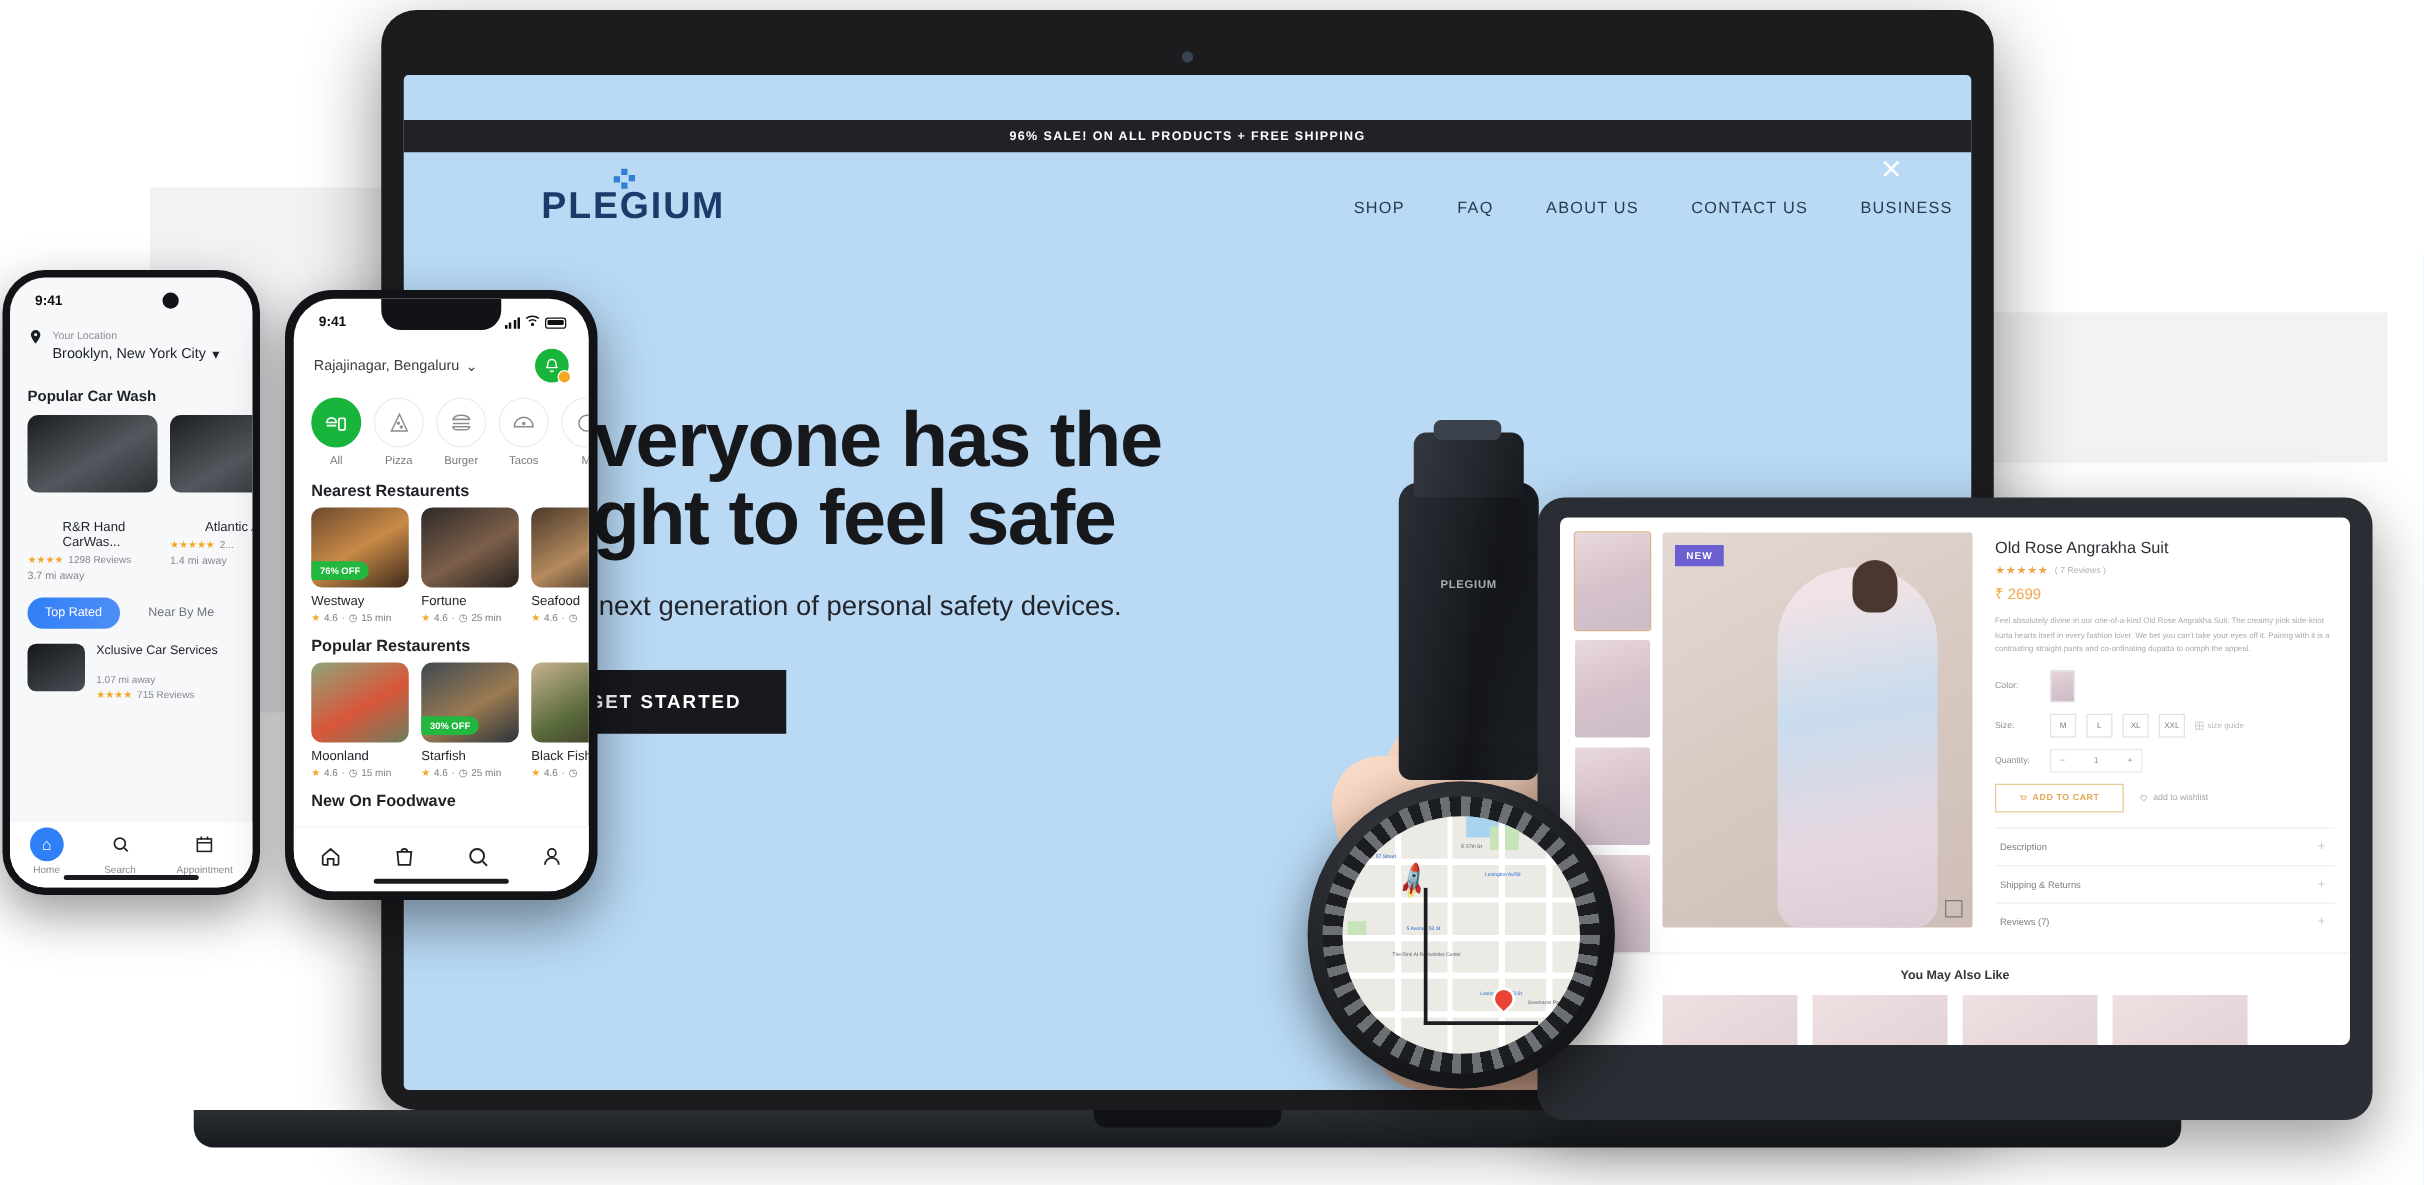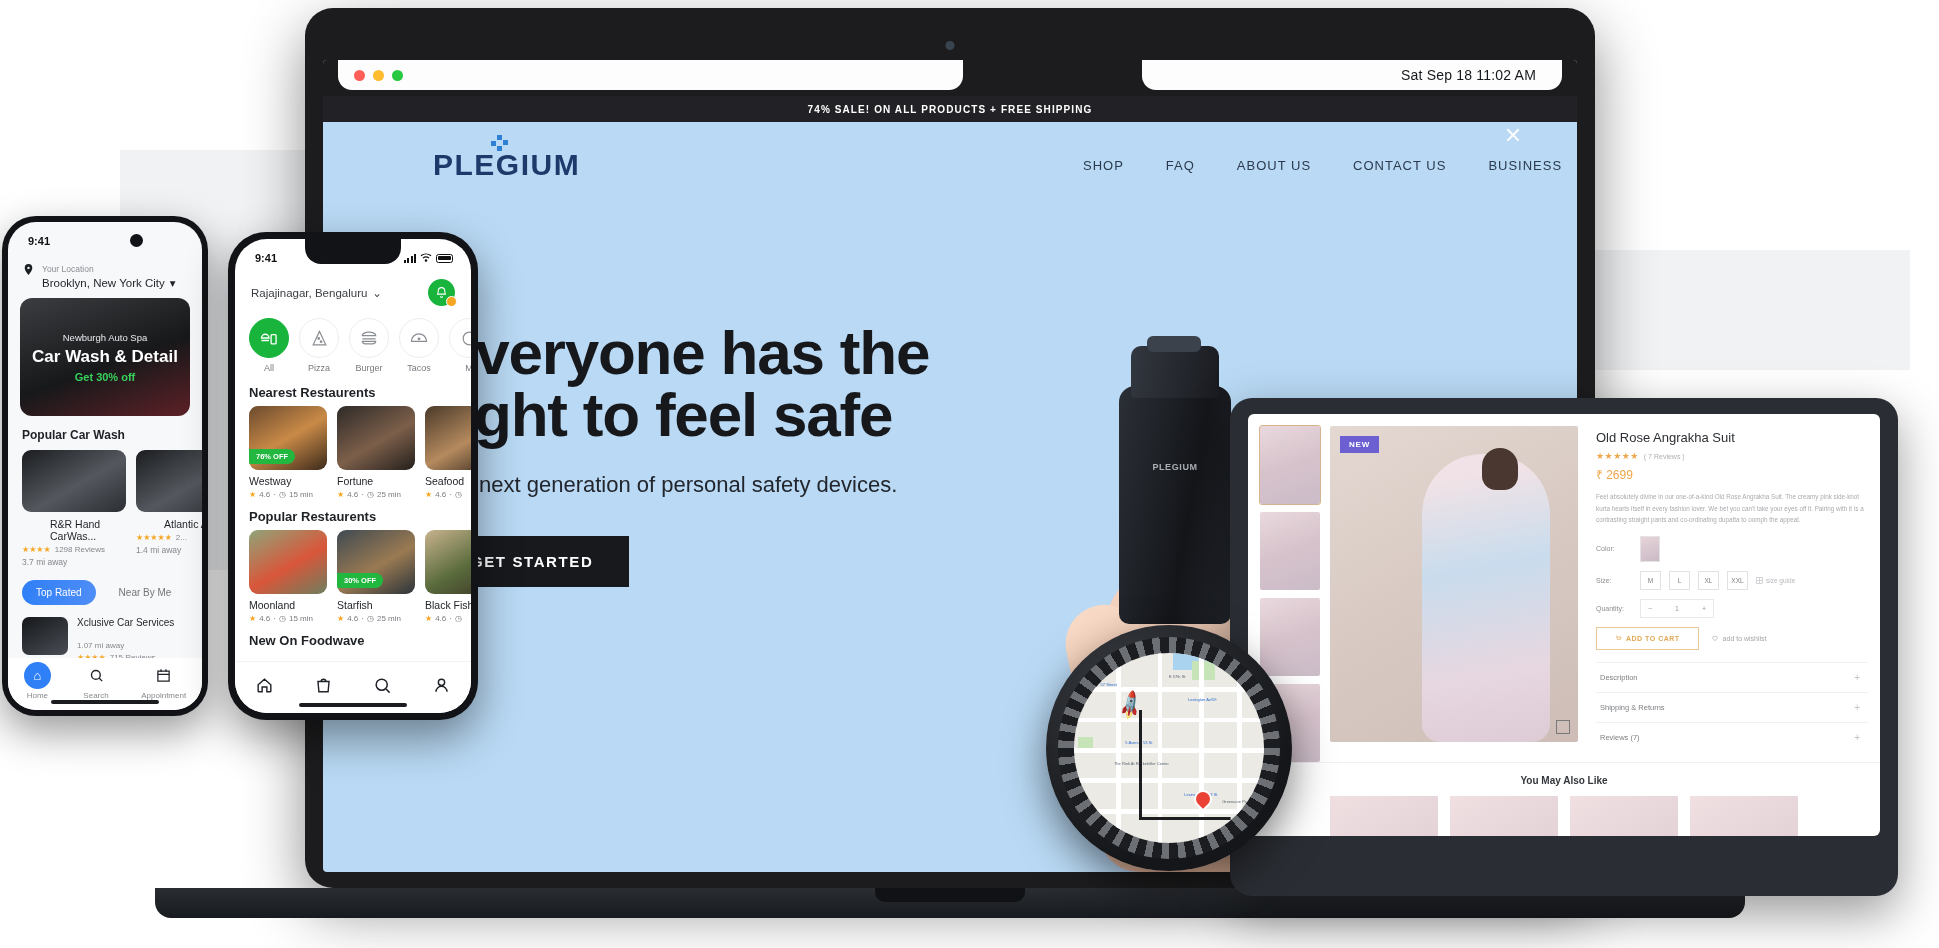--- a/index.html
+++ b/index.html
@@ -286,21 +286,21 @@
   .promo-top { font-size: 9.5px; color: #e7e9ec; }
   .promo-mid { font-size: 17px; font-weight: bold; color: #fff; }
   .promo-bot { font-size: 11px; color: #36d15c; font-weight: bold; }
   .cw-h { font-size: 12px; font-weight: bold; color: #1e2126; padding: 12px 14px 8px; }
   .cw-cards { display: flex; gap: 10px; padding: 0 14px; }
   .cw-card { width: 104px; }
   .cw-img {
     width: 104px; height: 62px; border-radius: 9px;
     background: linear-gradient(150deg,#1b1d20,#54585e 55%,#2b2e33);
   }
-  .cw-name { font-size: 10.5px; color: #1f2227; margin-top: 6px; padding-left: 28px; }
+  .cw-name { font-size: 10.5px; color: #1f2227; margin-top: 22px; padding-left: 28px; }
   .cw-stars { font-size: 8px; color: #f5a623; margin-top: 3px; display: flex; gap: 4px; align-items: center; }
   .cw-rev { color: #85888d; }
   .cw-away { font-size: 8.5px; color: #85888d; margin-top: 3px; }
   .chips { display: flex; gap: 9px; padding: 13px 14px 6px; align-items: center; }
   .chip {
     font-size: 10px; color: #72757a; padding: 7px 14px; border-radius: 16px; white-space: nowrap;
   }
   .chip.act { background: linear-gradient(100deg,#2f7ff6,#4f8ef7); color: #fff; }
   .lrow { display: flex; gap: 9px; padding: 6px 14px; align-items: flex-start; }
   .lrow-img { width: 46px; height: 38px; border-radius: 7px; background: linear-gradient(150deg,#15171a,#4a4e55); }
@@ -361,32 +361,22 @@
 <div class="stage">
 
   <div class="bg-panel" style="left:1580px; top:250px; width:330px; height:120px;"></div>
   <div class="bg-panel" style="left:120px; top:150px; width:200px; height:420px;"></div>
 
   <div class="laptop">
     <div class="laptop-body">
       <div class="laptop-cam"></div>
       <div class="laptop-screen">
 
-        <div class="os-bar">
-          <div class="os-pill-l">
-            <span class="dot r"></span>
-            <span class="dot y"></span>
-            <span class="dot g"></span>
-          </div>
-          <div class="os-pill-r">
-            <span class="os-time">Sat Sep 18  11:02 AM</span>
-          </div>
-        </div>
-
-        <div class="announce">74% SALE! ON ALL PRODUCTS + FREE SHIPPING</div>
+
+        <div class="announce">96% SALE! ON ALL PRODUCTS + FREE SHIPPING</div>
         <div class="close-x"></div>
 
         <div class="site-nav">
           <div class="logo-wrap">
             <span class="logo-text">PLEGIUM</span>
             <span class="logo-mark">
               <i style="left:6px; top:0; width:5px; height:5px;"></i>
               <i style="left:0; top:6px; width:5px; height:5px;"></i>
               <i style="left:12px; top:5px; width:5px; height:5px;"></i>
               <i style="left:6px; top:11px; width:5px; height:5px;"></i>
@@ -543,25 +533,20 @@
         </span>
         <span>
           <span class="cw-loc-lbl">Your Location</span>
           <span class="cw-loc-val">
             <span>Brooklyn, New York City</span>
             <span>▾</span>
           </span>
         </span>
       </div>
 
-      <div class="promo">
-        <span class="promo-top">Newburgh Auto Spa</span>
-        <span class="promo-mid">Car Wash &amp; Detail</span>
-        <span class="promo-bot">Get 30% off</span>
-      </div>
 
       <div class="cw-h">Popular Car Wash</div>
       <div class="cw-cards">
         <div class="cw-card">
           <div class="cw-img"></div>
           <div class="cw-name">R&amp;R Hand CarWas...</div>
           <div class="cw-stars">
             <span>★★★★</span>
             <span class="cw-rev">1298 Reviews</span>
           </div>

